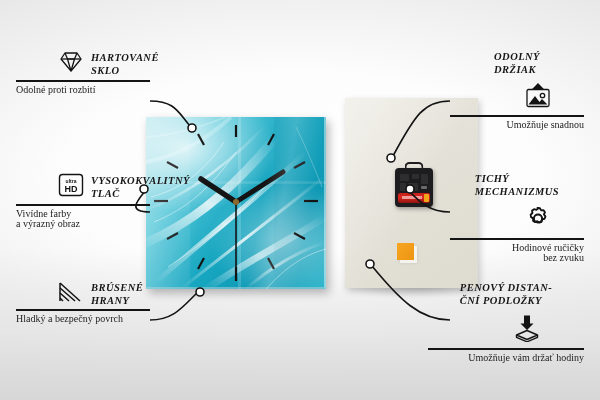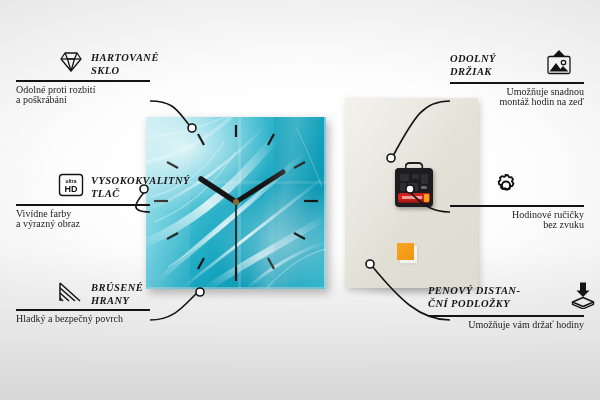--- a/index.html
+++ b/index.html
@@ -99,21 +99,21 @@
   .c-head{display:flex;align-items:center;gap:7px;}
   .c-title{
     font-size:10.5px;font-weight:bold;letter-spacing:.45px;line-height:13px;
     color:#171717;text-transform:uppercase;white-space:nowrap;font-style:italic;
   }
   .c-rule{height:1.5px;background:#141414;margin:2px 0 3px;}
   .c-desc{font-size:10px;line-height:10.5px;color:#232323;white-space:nowrap;}
 
   .left .c-head{justify-content:flex-start;}
   .left .c-desc{text-align:left;}
-  .right .c-head{justify-content:flex-start;}
+  .right .c-head{justify-content:center;flex-direction:column;}
   .right .c-desc{text-align:right;}
 
   .ic{flex:0 0 auto;display:block;padding-left:42px;}
 
   
   #wires{position:absolute;left:0;top:0;width:600px;height:400px;pointer-events:none;}
 </style>
 </head>
 <body>
 
@@ -248,21 +248,20 @@
           </g>
         </svg>
       </span>
       <div>
         <div class="c-title">HARTOVANÉ</div>
         <div class="c-title">SKLO</div>
       </div>
     </div>
     <div class="c-rule"></div>
     <div class="c-desc">Odolné proti rozbití</div>
-    <div class="c-desc">a poškrábání</div>
   </div>
 
   <div class="callout left" style="left:16px;top:172px;width:134px;">
     <div class="c-head">
       <span class="ic">
         <svg width="26" height="26" viewBox="0 0 26 26">
           <rect x="1.5" y="2.5" width="23" height="21" rx="3" fill="none" stroke="#141414" stroke-width="1.4"></rect>
           <text x="13" y="11" font-family="Liberation Sans, sans-serif" font-size="5" font-weight="bold" fill="#141414" text-anchor="middle">ultra</text>
           <text x="13" y="20" font-family="Liberation Sans, sans-serif" font-size="9" font-weight="bold" fill="#141414" text-anchor="middle">HD</text>
         </svg>
@@ -311,25 +310,28 @@
             <path d="M14 1 L9 6 H19 Z" fill="#141414"></path>
             <rect x="3" y="6.5" width="22" height="17" rx="1.5"></rect>
             <circle cx="18.5" cy="12.5" r="2.2"></circle>
             <path d="M4.5 21.5 L11 13 L15.5 19 L18 16 L23.5 21.5 Z" fill="#141414" stroke="none"></path>
           </g>
         </svg>
       </span>
     </div>
     <div class="c-rule"></div>
     <div class="c-desc">Umožňuje snadnou</div>
-    <div class="c-desc">montáž hodin na zeď</div>
   </div>
 
   <div class="callout right" style="left:450px;top:172px;width:134px;">
     <div class="c-head">
+      <div>
+        <div class="c-title">TICHÝ</div>
+        <div class="c-title">MECHANIZMUS</div>
+      </div>
       <span class="ic">
         <svg width="28" height="27" viewBox="0 0 28 27">
           <g fill="none" stroke="#141414" stroke-width="2" stroke-linejoin="round">
             <path d="M14 2.5 l2.6 .45 1.3 2.3 2.6 -.2 1.5 2.2 -1.1 2.4 1.6 2.1 -.9 2.5 -2.5 .75 -.75 2.5 -2.5 .9 -2.1 -1.6 -2.4 1.1 -2.2 -1.5 .2 -2.6 -2.3 -1.3 -.45 -2.6 1.9 -1.8 -.35 -2.6 2.15 -1.5 2.5 .75 1.95 -1.75 Z" transform="translate(0.5,0.5) scale(0.93)"></path>
             <circle cx="14" cy="13.5" r="4.1"></circle>
           </g>
         </svg>
       </span>
     </div>
     <div class="c-rule"></div>

